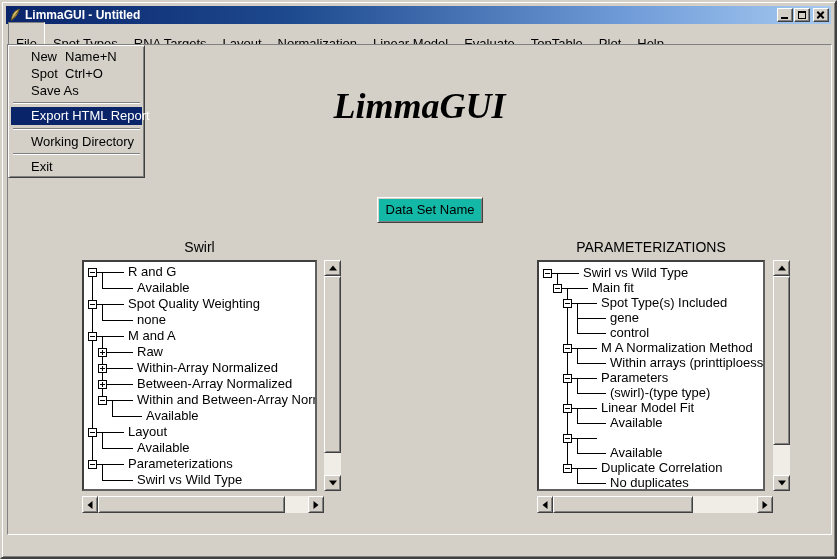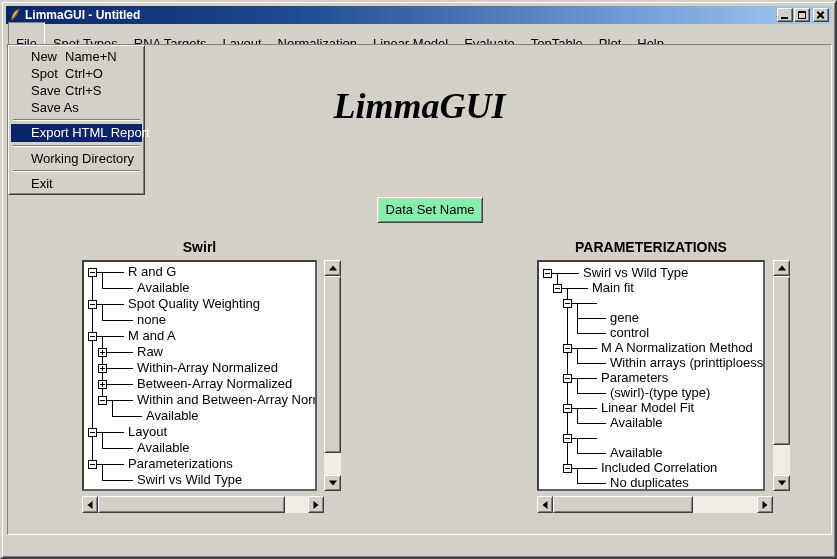--- a/index.html
+++ b/index.html
@@ -40,25 +40,25 @@
   .menu-item .mi-label{display:inline-block;min-width:34px;}
   .menu-item.highlight{background:#0a246a;color:#ffffff;margin:0 1px;padding-left:20px;height:18px;line-height:18px;}
   .menu-sep{height:0;border-top:1px solid #808080;border-bottom:1px solid #ffffff;margin:3px 3px;}
   
   #content{position:absolute;left:5px;top:42px;width:825px;height:491px;background:#d4d0c8;
     border:1px solid;border-color:#808080 #ffffff #ffffff #808080;}
   #statusbar{position:absolute;left:5px;top:535px;width:827px;height:18px;background:#d4d0c8;}
   #app-title{position:absolute;left:0;top:40px;width:100%;text-align:center;
     font-family:"Liberation Serif",serif;font-style:italic;font-weight:bold;font-size:36px;color:#000;}
   #welcome{position:absolute;left:0;top:92px;width:100%;text-align:center;font-size:15px;color:#000;}
-  #dataset-btn{position:absolute;left:369px;top:152px;width:106px;height:26px;background:#86efac;
+  #dataset-btn{position:absolute;left:369px;top:152px;width:106px;height:26px;background:#14b8a6;
     border:1px solid;border-color:#ffffff #404040 #404040 #ffffff;
     box-shadow:inset 1px 1px 0 #d4d0c8, inset -1px -1px 0 #808080;
     font-size:13px;text-align:center;line-height:24px;color:#000;}
-  .tree-head{position:absolute;font-weight:bold;font-size:14px;text-align:center;color:#000;}
+  .tree-head{position:absolute;font-weight:normal;font-size:14px;text-align:center;color:#000;}
   #lhead{left:74px;top:194px;width:235px;} #rhead{left:529px;top:194px;width:228px;}
   .tree-canvas{position:absolute;background:#ffffff;overflow:hidden;
     border:2px solid;border-color:#404040 #606060 #606060 #404040;}
   #ltree{left:74px;top:215px;width:235px;height:231px;}
   #rtree{left:529px;top:215px;width:228px;height:231px;}
   .tree-line{position:absolute;background:#000000;z-index:1;}
   .tree-box{position:absolute;width:9px;height:9px;border:1px solid #000;background:#fff;z-index:2;}
   .tree-box::before{content:"";position:absolute;left:1px;right:1px;top:3px;height:1px;background:#000;}
   .tree-box.plus::after{content:"";position:absolute;top:1px;bottom:1px;left:3px;width:1px;background:#000;}
   .tree-label{position:absolute;height:15px;line-height:15px;font-size:13px;white-space:nowrap;color:#000;z-index:2;}
@@ -173,20 +173,21 @@
         <div class="tree-line" style="left: 8px; top: 10px; width: 1px; height: 193px;"></div>
       </div>
     <div id="rtree" class="tree-canvas">
         <div class="tree-line" style="left: 8px; top: 11px; width: 32px; height: 1px;"></div>
         <div class="tree-label" style="left: 44px; top: 3px;">Swirl vs Wild Type</div>
         <div class="tree-box" style="left: 4px; top: 7px;"></div>
         <div class="tree-line" style="left: 18px; top: 26px; width: 31px; height: 1px;"></div>
         <div class="tree-label" style="left: 53px; top: 18px;">Main fit</div>
         <div class="tree-box" style="left: 14px; top: 22px;"></div>
         <div class="tree-line" style="left: 28px; top: 41px; width: 30px; height: 1px;"></div>
+        <div class="tree-label" style="left: 62px; top: 33px;">Spot Type(s) Included</div>
         <div class="tree-box" style="left: 24px; top: 37px;"></div>
         <div class="tree-line" style="left: 38px; top: 56px; width: 29px; height: 1px;"></div>
         <div class="tree-label" style="left: 71px; top: 48px;">gene</div>
         <div class="tree-line" style="left: 38px; top: 71px; width: 29px; height: 1px;"></div>
         <div class="tree-label" style="left: 71px; top: 63px;">control</div>
         <div class="tree-line" style="left: 38px; top: 41px; width: 1px; height: 31px;"></div>
         <div class="tree-line" style="left: 28px; top: 86px; width: 30px; height: 1px;"></div>
         <div class="tree-label" style="left: 62px; top: 78px;">M A Normalization Method</div>
         <div class="tree-box" style="left: 24px; top: 82px;"></div>
         <div class="tree-line" style="left: 38px; top: 101px; width: 29px; height: 1px;"></div>
@@ -203,21 +204,21 @@
         <div class="tree-box" style="left: 24px; top: 142px;"></div>
         <div class="tree-line" style="left: 38px; top: 161px; width: 29px; height: 1px;"></div>
         <div class="tree-label" style="left: 71px; top: 153px;">Available</div>
         <div class="tree-line" style="left: 38px; top: 146px; width: 1px; height: 16px;"></div>
         <div class="tree-line" style="left: 28px; top: 176px; width: 30px; height: 1px;"></div>
         <div class="tree-box" style="left: 24px; top: 172px;"></div>
         <div class="tree-line" style="left: 38px; top: 191px; width: 29px; height: 1px;"></div>
         <div class="tree-label" style="left: 71px; top: 183px;">Available</div>
         <div class="tree-line" style="left: 38px; top: 176px; width: 1px; height: 16px;"></div>
         <div class="tree-line" style="left: 28px; top: 206px; width: 30px; height: 1px;"></div>
-        <div class="tree-label" style="left: 62px; top: 198px;">Included Correlation</div>
+        <div class="tree-label" style="left: 62px; top: 198px;">Duplicate Correlation</div>
         <div class="tree-box" style="left: 24px; top: 202px;"></div>
         <div class="tree-line" style="left: 38px; top: 221px; width: 29px; height: 1px;"></div>
         <div class="tree-label" style="left: 71px; top: 213px;">No duplicates</div>
         <div class="tree-line" style="left: 38px; top: 206px; width: 1px; height: 16px;"></div>
         <div class="tree-line" style="left: 28px; top: 26px; width: 1px; height: 181px;"></div>
         <div class="tree-line" style="left: 18px; top: 11px; width: 1px; height: 16px;"></div>
         <div class="tree-line" style="left: 8px; top: 11px; width: 1px; height: 1px;"></div>
       </div>
 
     <div id="lv" class="scrollbar vsb">
@@ -254,21 +255,20 @@
       <div class="sb-thumb"></div>
       <div class="sb-btn sb-right">
           <span class="arr arr-right"></span>
         </div>
     </div>
   </div>
 
   <div id="file-menu">
       <div class="menu-item"><span class="mi-label">New</span><span class="mi-accel">Name+N</span></div>
       <div class="menu-item"><span class="mi-label">Spot</span><span class="mi-accel">Ctrl+O</span></div>
-      <div class="menu-item"><span class="mi-label">Save</span><span class="mi-accel">Ctrl+S</span></div>
       <div class="menu-item"><span class="mi-label">Save As</span></div>
       <div class="menu-sep"></div>
       <div class="menu-item highlight"><span class="mi-label">Export HTML Report</span></div>
       <div class="menu-sep"></div>
       <div class="menu-item"><span class="mi-label">Working Directory</span></div>
       <div class="menu-sep"></div>
       <div class="menu-item"><span class="mi-label">Exit</span></div>
     </div>
 
   <div id="statusbar"></div>

